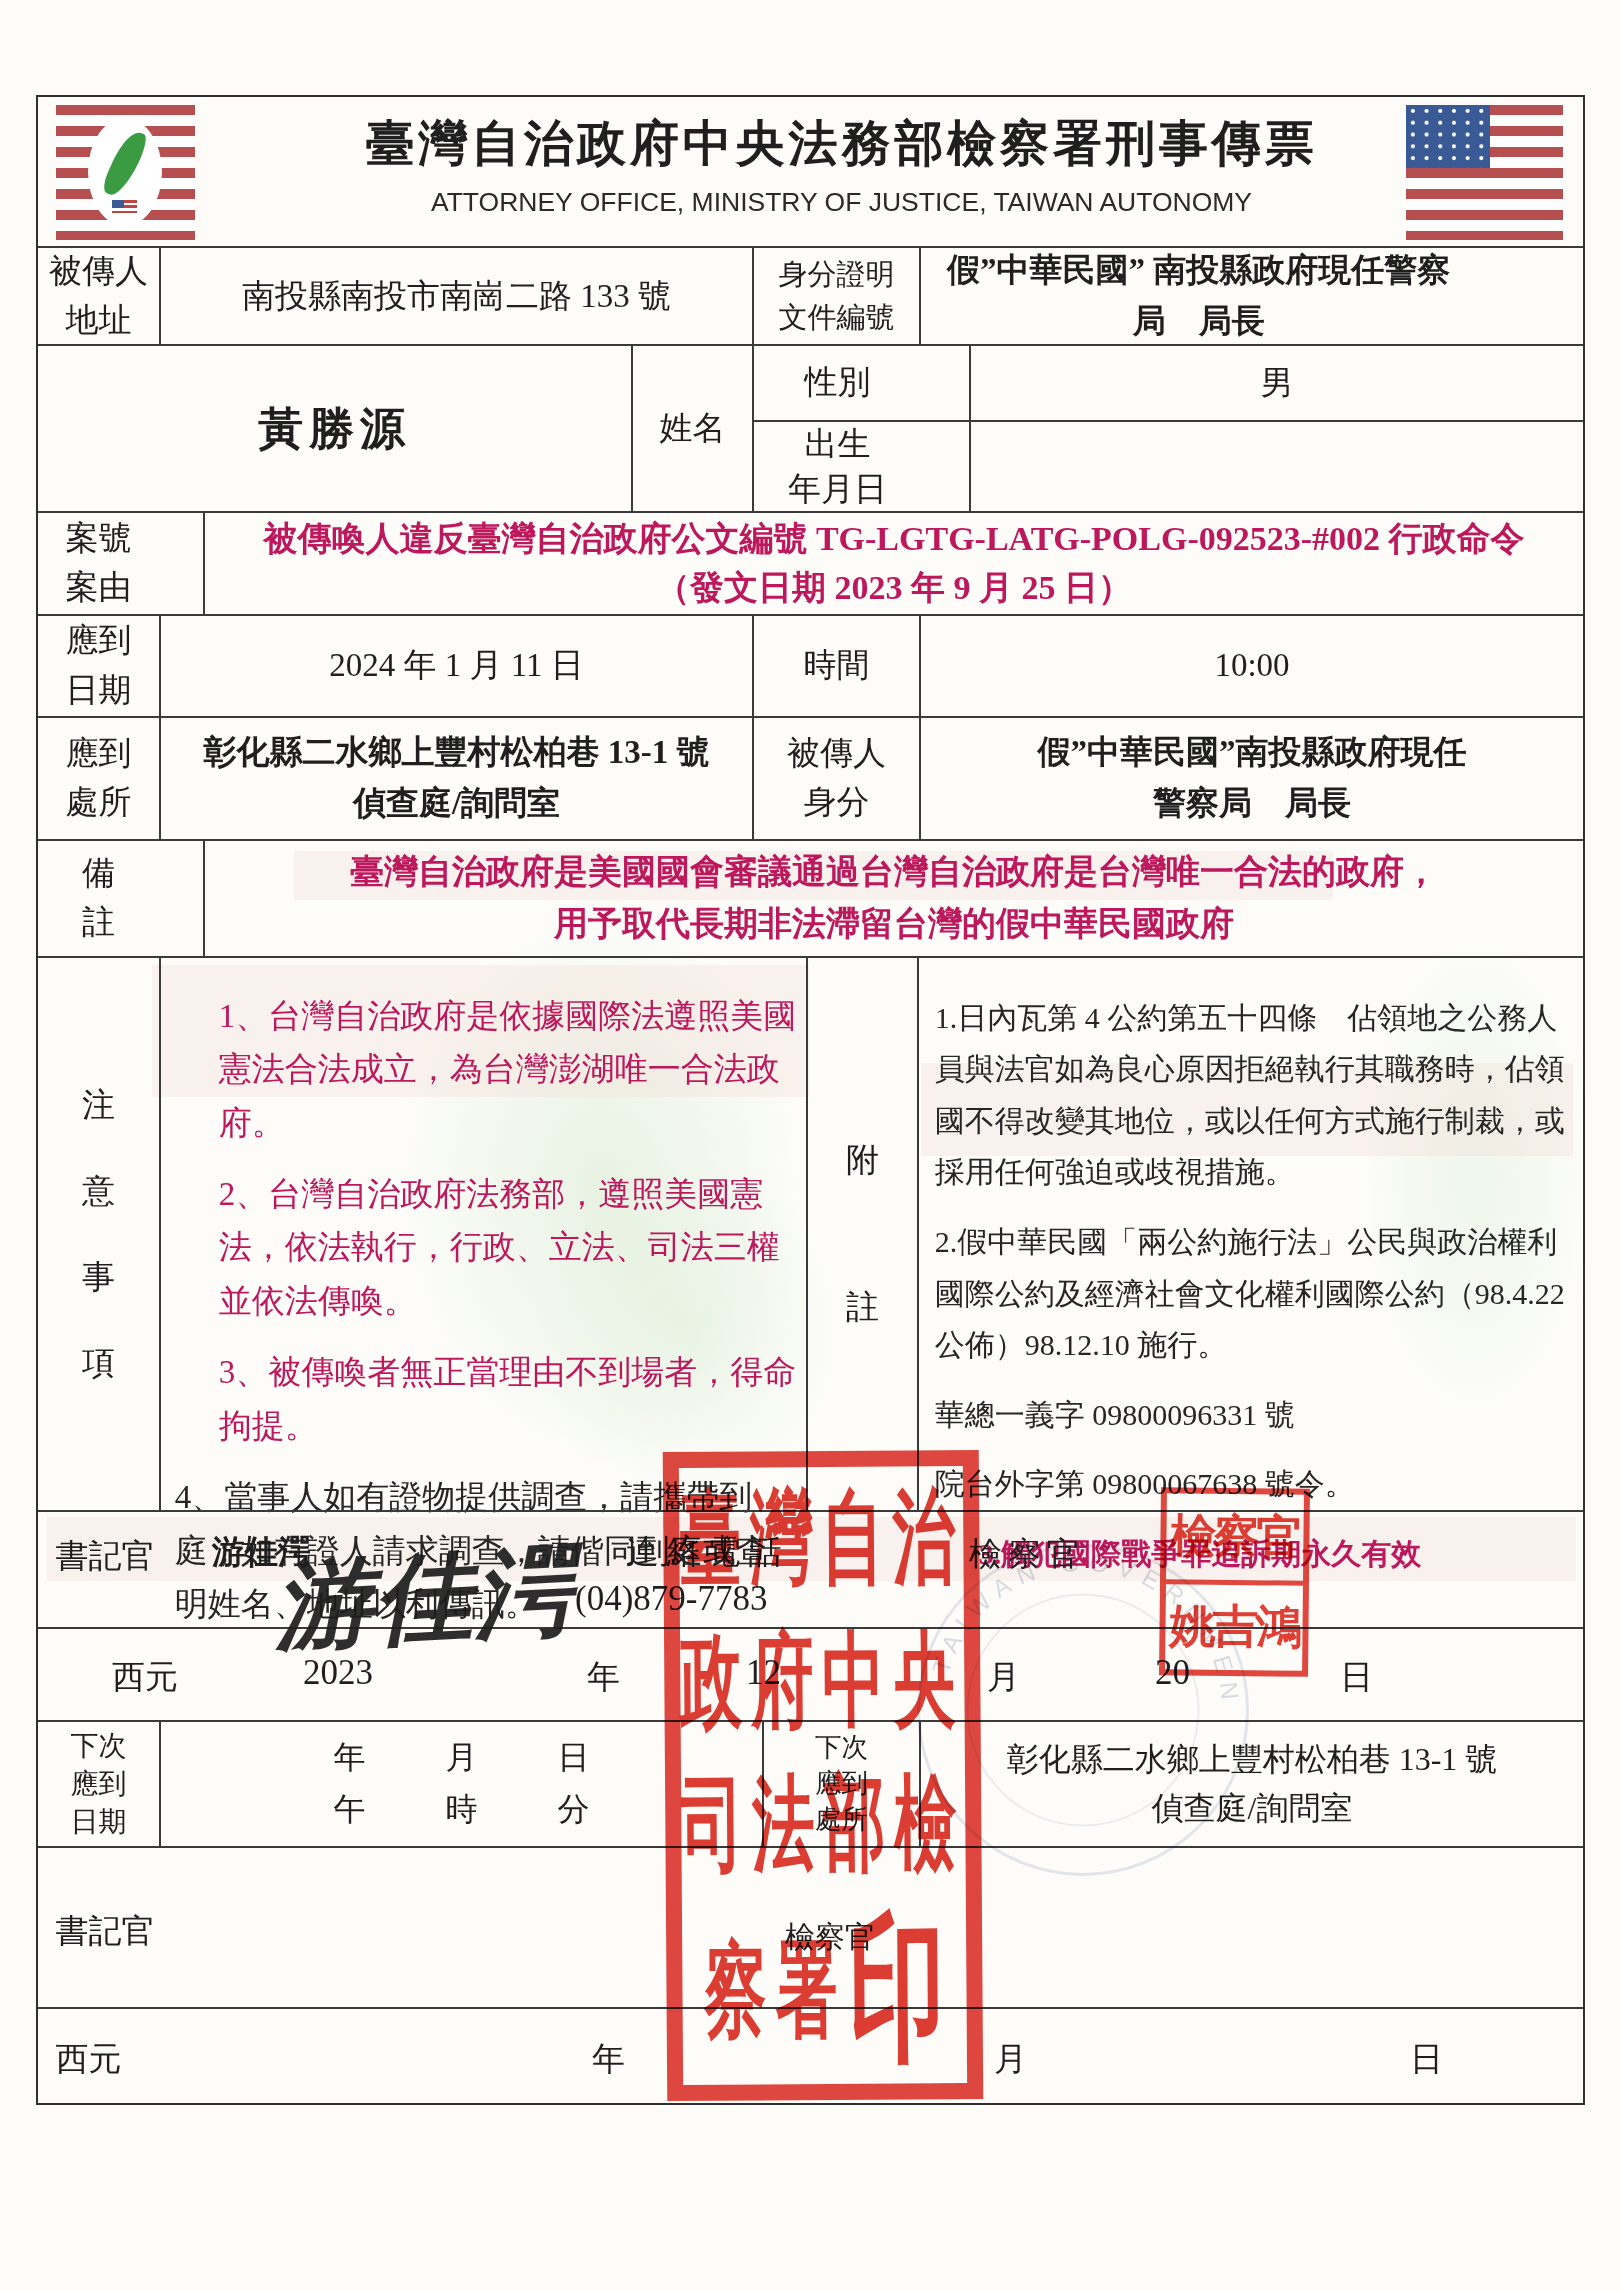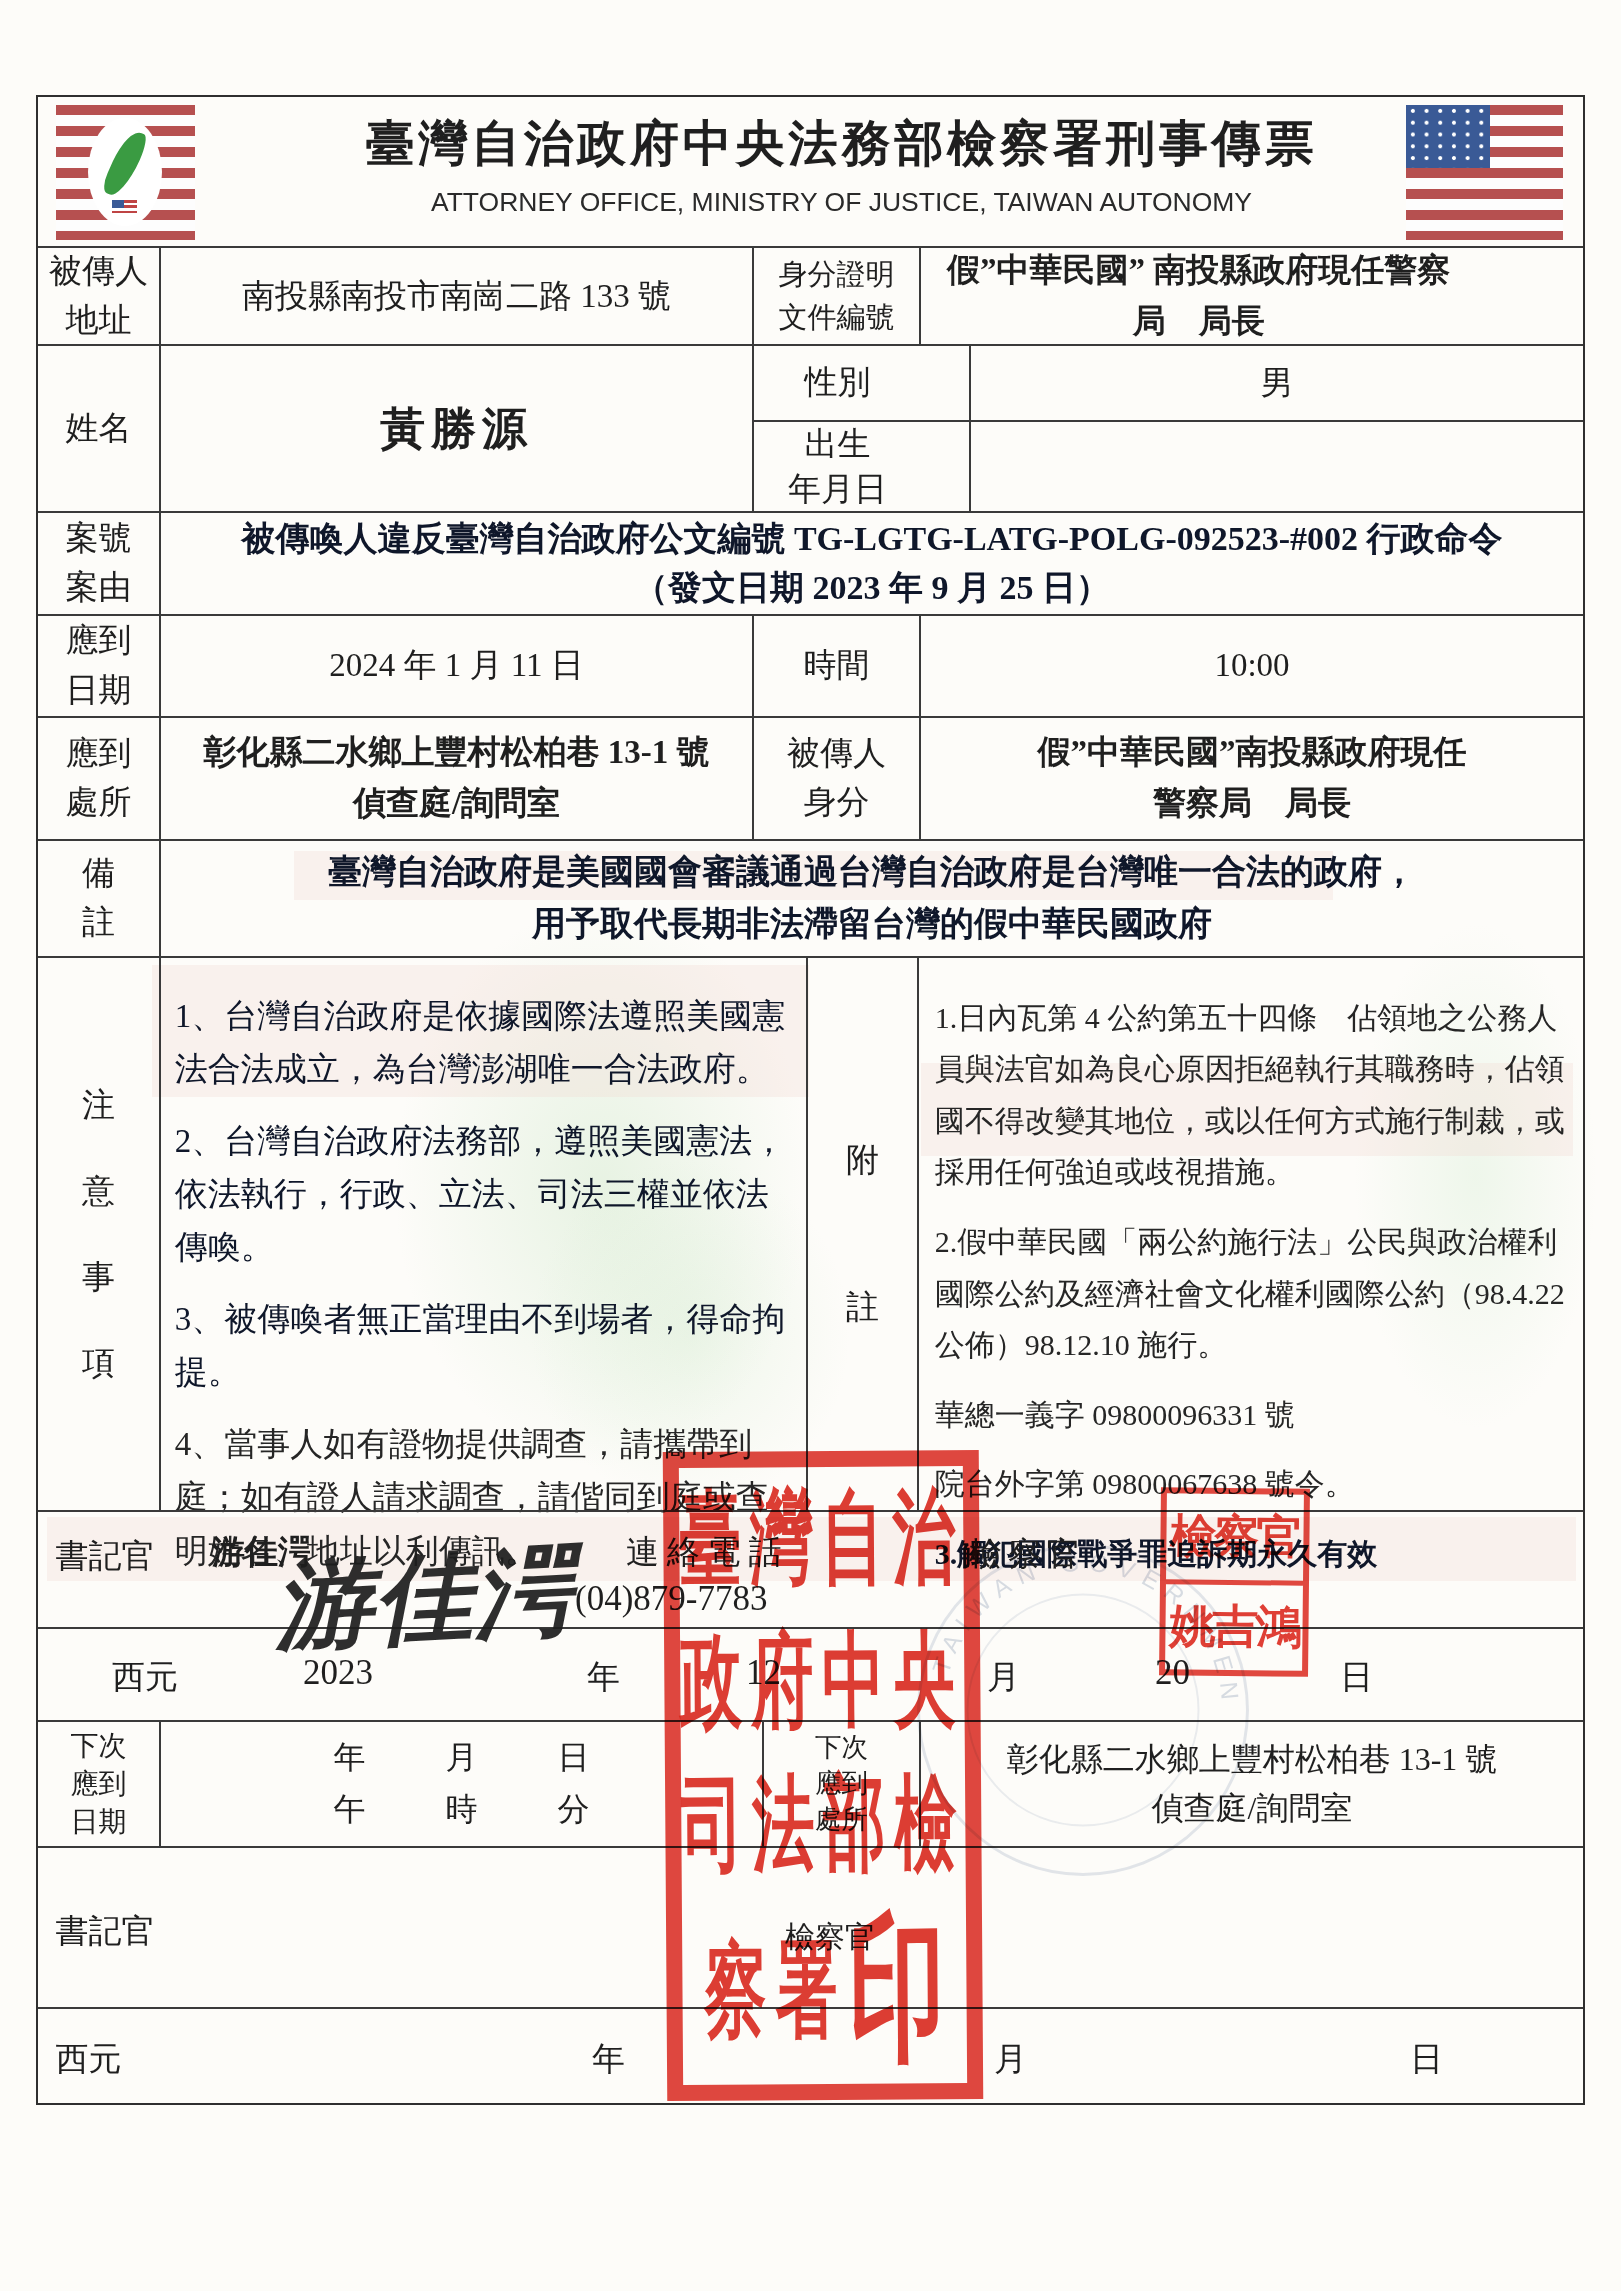--- a/index.html
+++ b/index.html
@@ -17,21 +17,21 @@
   .row:first-child { border-top:none; }
   .c { border-left:2px solid #3a3a3a; display:flex; align-items:center; justify-content:center;
        text-align:center; white-space:pre-line; }
   .c:first-child { border-left:none; }
   .lab { width:121px; font-size:33px; line-height:1.5; }
   .main { width:593px; }
   .sub { width:167px; }
   .last { flex:1; }
   .val { font-size:33px; line-height:1.55; }
   .bold { font-weight:bold; }
-  .red { color:#0f172a; }
+  .red { color:#be185d;margin-left:44px; }
   .black-ink { color:#262626; }
 
   
   .hrow { height:150px; position:relative; border-top:none; display:block;border-radius:9px; }
   .emblem-l { position:absolute; left:17.6px; top:7.8px; width:139px; height:135px;
               background:repeating-linear-gradient(180deg,#b65050 0 10.5px,#fdfdfd 10.5px 21px); }
   .el-circle { position:absolute; left:32px; top:13.7px; width:74px; height:108px; background:#fff;
                border-radius:50%; display:flex; flex-direction:column; align-items:center; justify-content:center; }
   .island { width:23.5px; height:69px; background:#3a9b42;
             border-radius:70% 30% 65% 35% / 60% 40% 70% 30%; transform:rotate(24deg); }
@@ -128,22 +128,22 @@
       <div class="c lab">被傳人
 地址</div>
       <div class="c main val">南投縣南投市南崗二路 133 號</div>
       <div class="c sub lab" style="font-size:29px">身分證明
 文件編號</div>
       <div class="c last val bold" style="justify-content:flex-start;text-align:center;padding-left:26px;">假”中華民國” 南投縣政府現任警察
 局　局長</div>
     </div>
 
     <div class="row r3">
+      <div class="c main name-val">黃勝源</div>
       <div class="c lab">姓名</div>
-      <div class="c main name-val">黃勝源</div>
       <div class="subcol">
         <div class="subrow sr1">
           <div class="c sub lab">性別</div>
           <div class="c last val">男</div>
         </div>
         <div class="subrow sr2">
           <div class="c sub lab" style="line-height:1.35">出生
 年月日</div>
           <div class="c last val"></div>
         </div>

